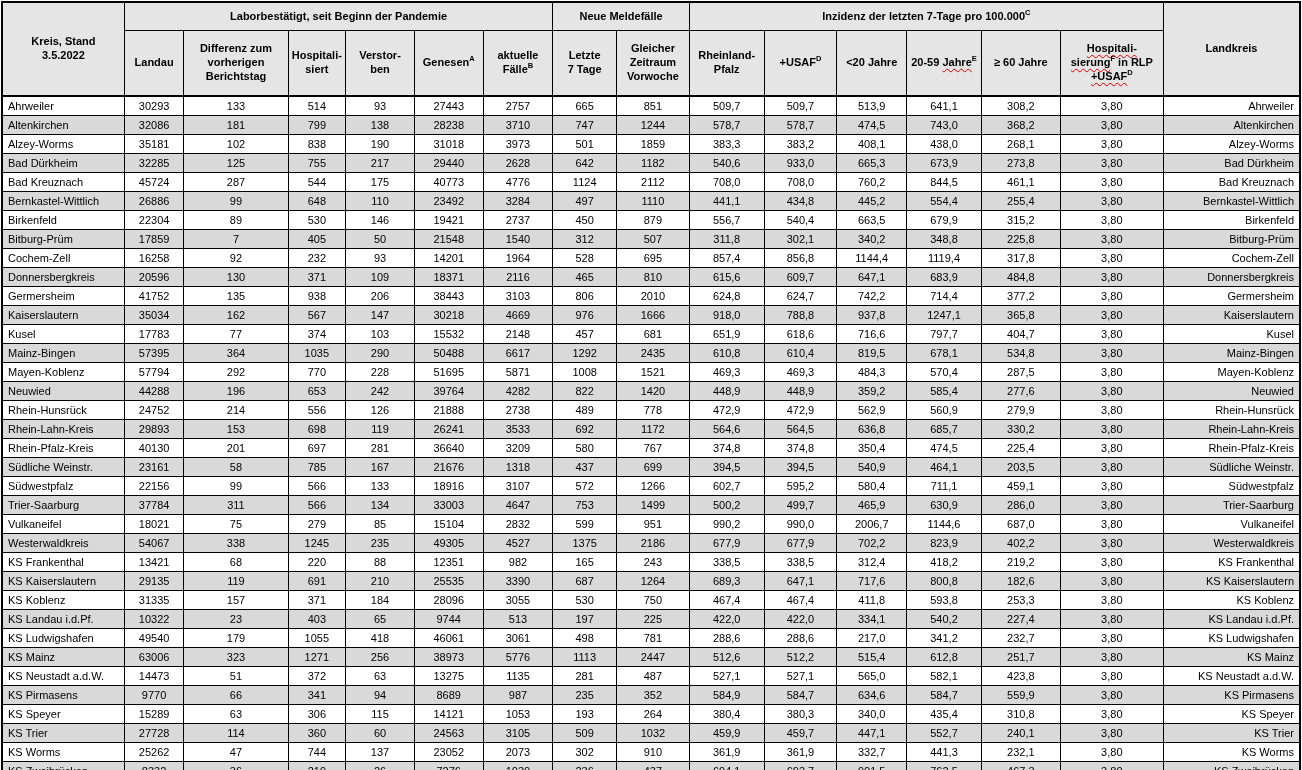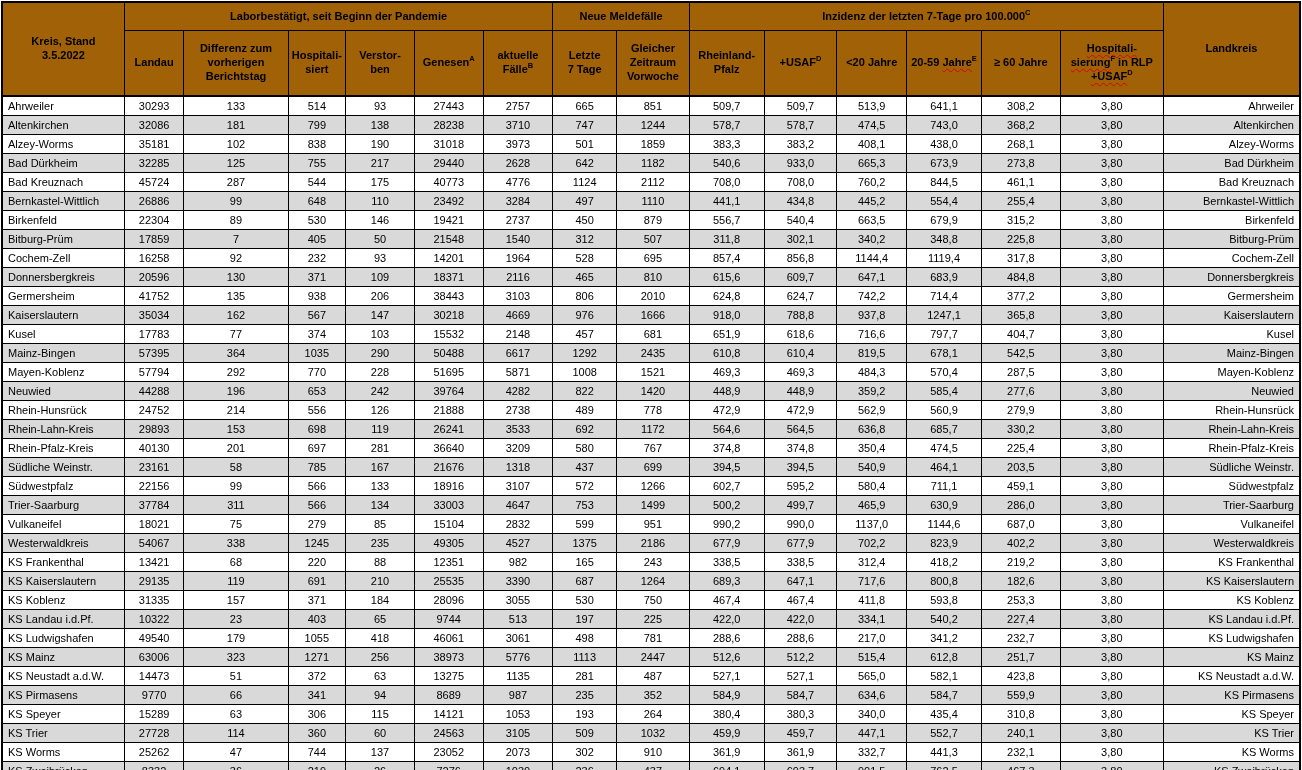--- a/index.html
+++ b/index.html
@@ -15,21 +15,21 @@
   th, td {
     border:1px solid #000;
     font-size:11px;
     padding:0 2px;
     overflow:hidden;
   }
   thead th {
     font-weight:bold;
     text-align:center;
     vertical-align:middle;
-    background:#a16207;
+    background:#e5e5e5;
     white-space:pre-line;
     line-height:1.25;
   }
   thead tr.group-row th { height:27px; }
   thead tr.sub-row th { height:64px; }
   thead tr.sub-row th { border-bottom:2px solid #000; }
   th.span-both { border-bottom:2px solid #000; }
   tbody td {
     height:18px;
     line-height:18px;
@@ -349,21 +349,21 @@
           <td>1035</td>
           <td>290</td>
           <td>50488</td>
           <td>6617</td>
           <td>1292</td>
           <td>2435</td>
           <td>610,8</td>
           <td>610,4</td>
           <td>819,5</td>
           <td>678,1</td>
-          <td>542,5</td>
+          <td>534,8</td>
           <td>3,80</td>
           <td class="right">Mainz-Bingen</td>
         </tr>
         <tr>
           <td class="left">Mayen-Koblenz</td>
           <td>57794</td>
           <td>292</td>
           <td>770</td>
           <td>228</td>
           <td>51695</td>
@@ -509,21 +509,21 @@
           <td>18021</td>
           <td>75</td>
           <td>279</td>
           <td>85</td>
           <td>15104</td>
           <td>2832</td>
           <td>599</td>
           <td>951</td>
           <td>990,2</td>
           <td>990,0</td>
-          <td>1137,0</td>
+          <td>2006,7</td>
           <td>1144,6</td>
           <td>687,0</td>
           <td>3,80</td>
           <td class="right">Vulkaneifel</td>
         </tr>
         <tr class="stripe">
           <td class="left">Westerwaldkreis</td>
           <td>54067</td>
           <td>338</td>
           <td>1245</td>

